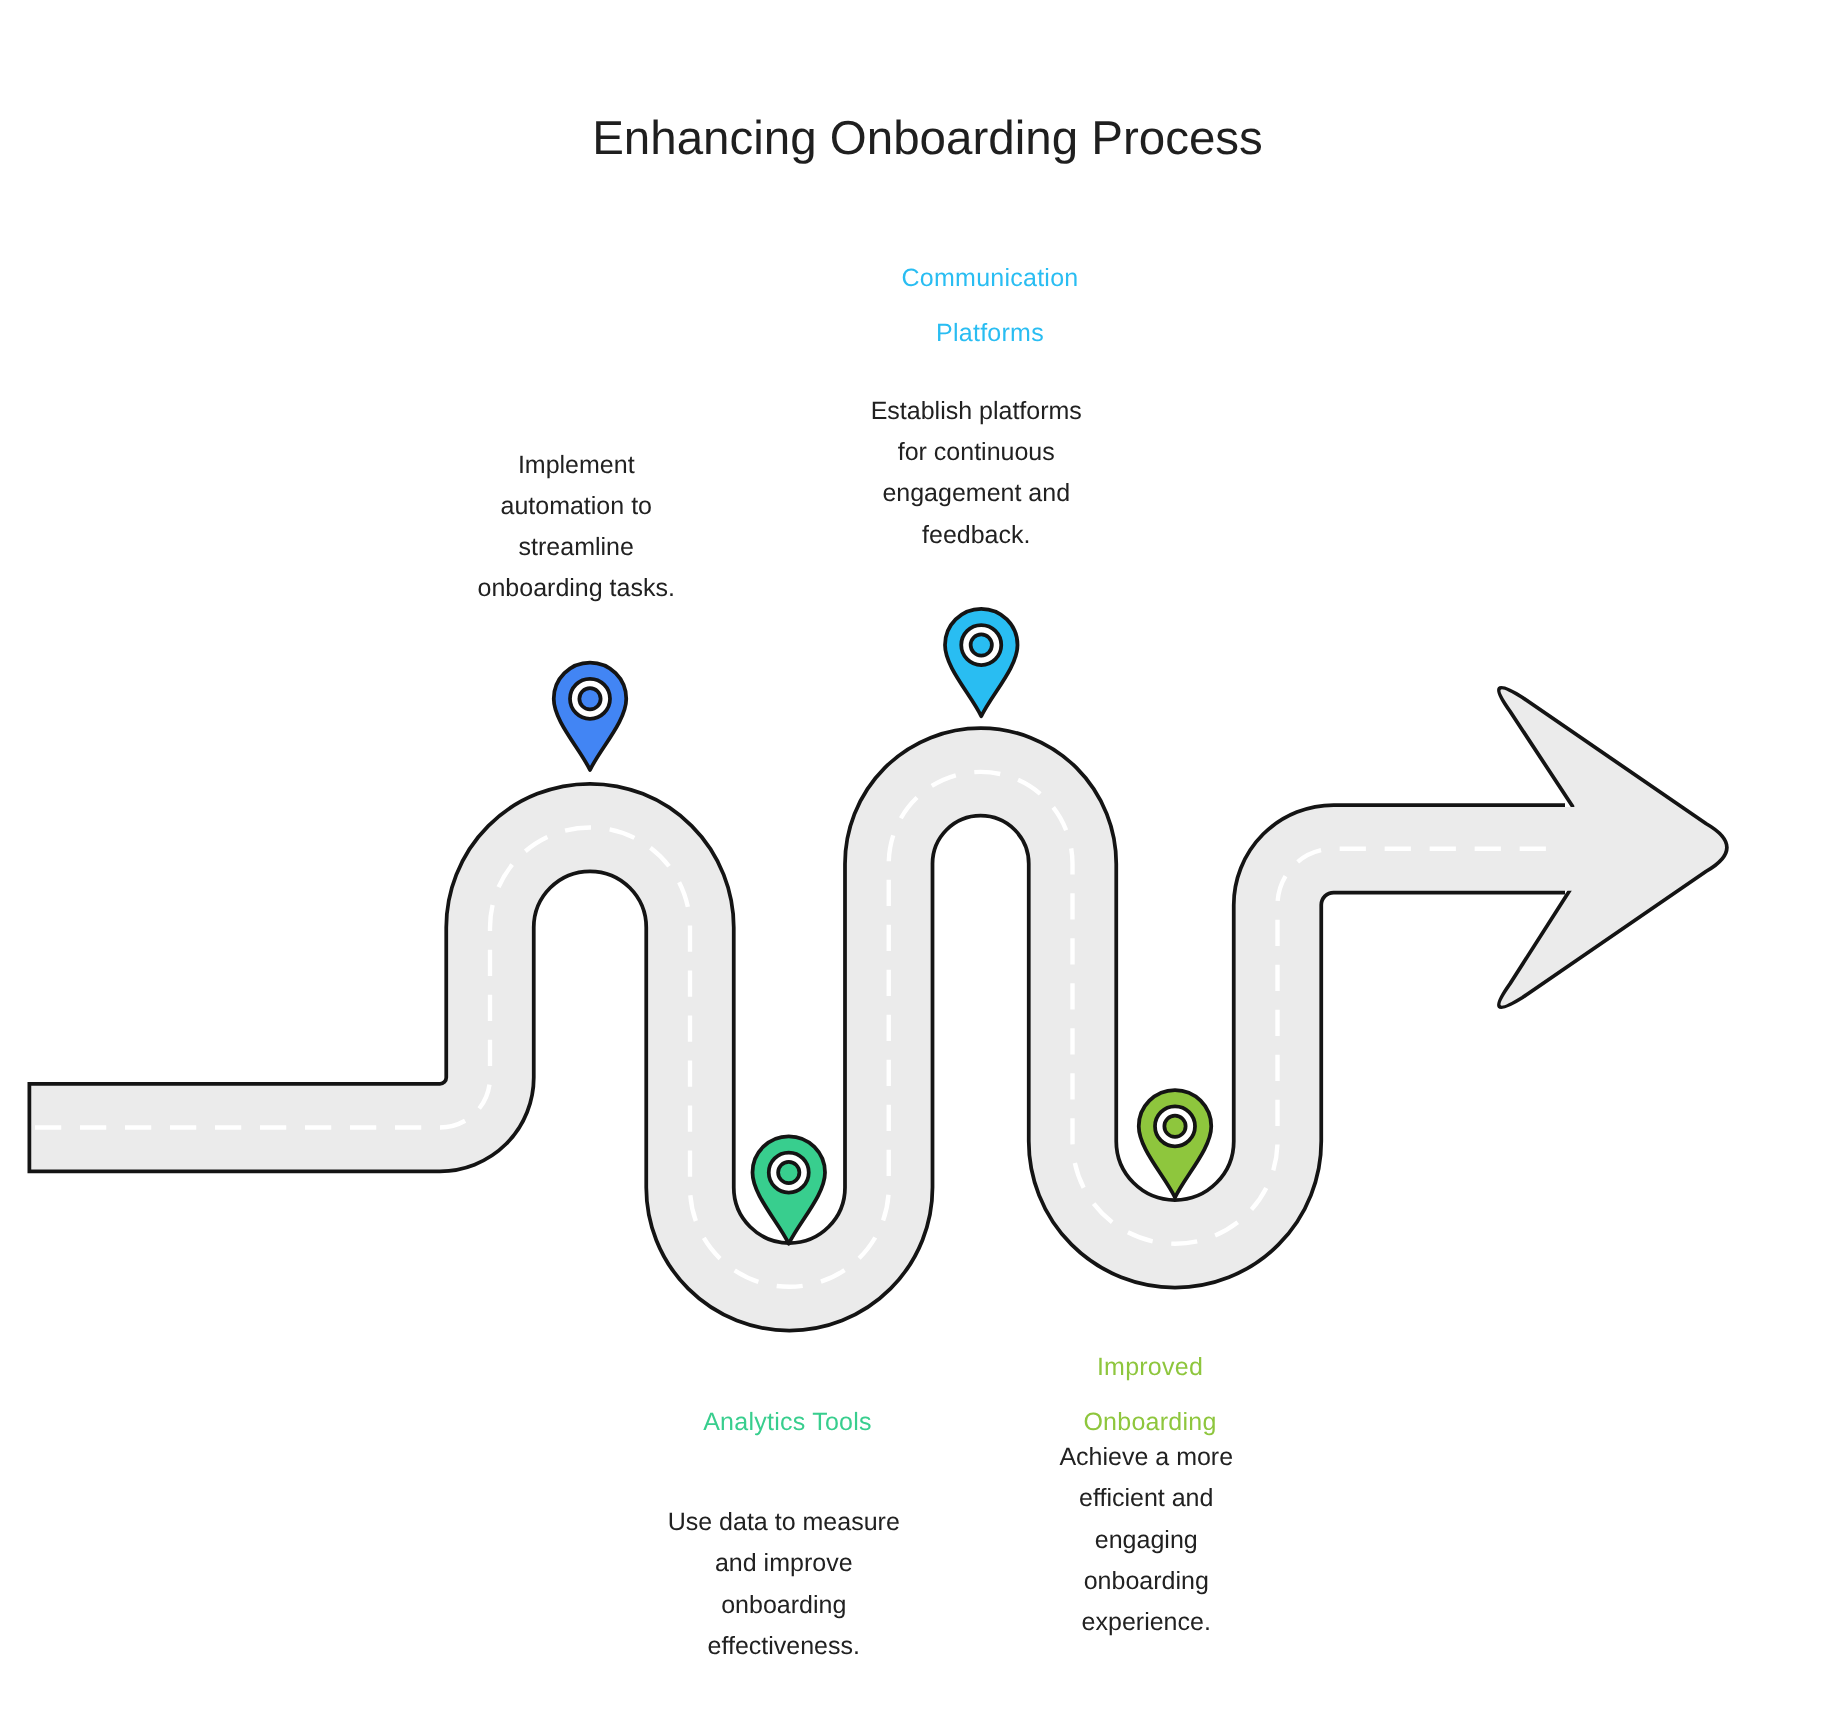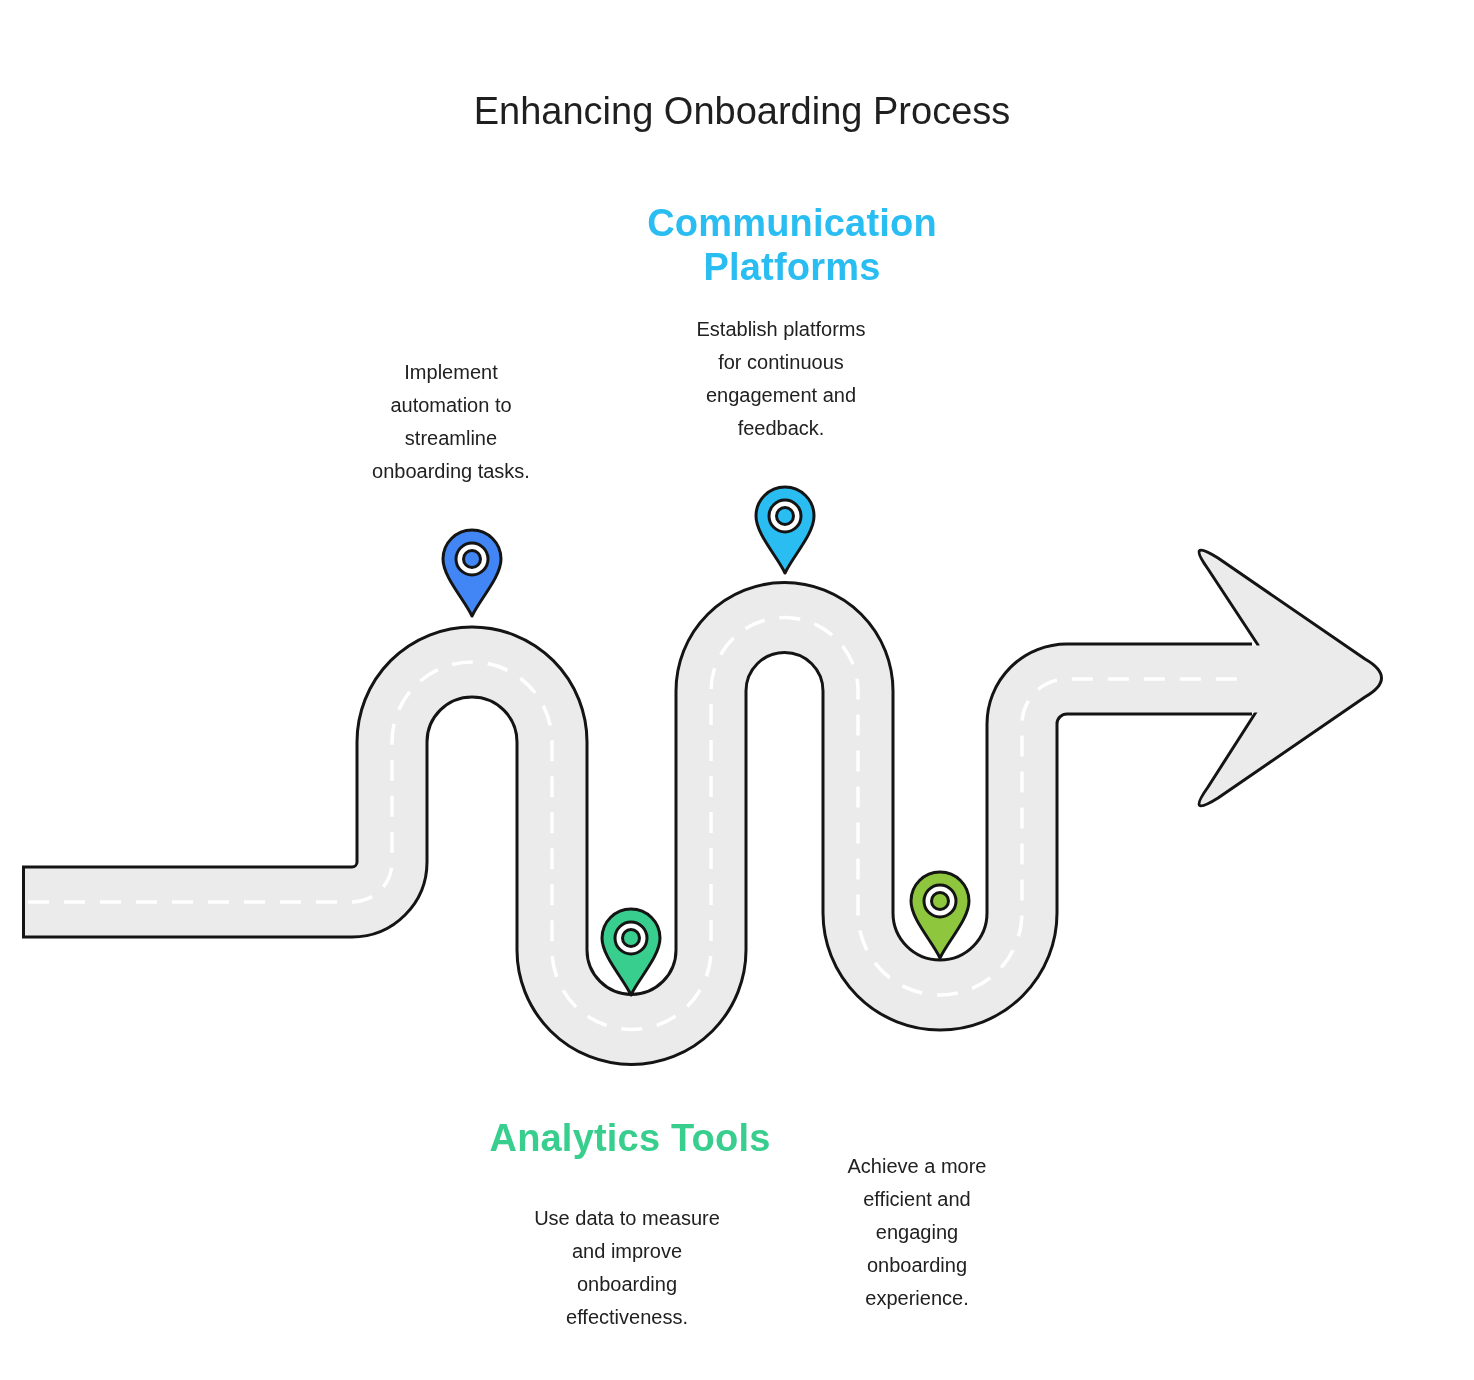--- a/index.html
+++ b/index.html
@@ -15,36 +15,36 @@
     position: absolute;
     left: 442px; top: 88px; width: 600px;
     font-size: 38px; line-height: 46px;
     font-weight: 400;
     text-align: center;
     white-space: pre-line;
   }
   .milestone-heading {
     position: absolute;
     width: 340px;
-    font-size: 38px; line-height: 44px;
-    font-weight: 700;
+    font-size: 20px; line-height: 44px;
+    font-weight: 400;
     text-align: center;
     white-space: pre-line;
     letter-spacing: 0.2px;
   }
   .milestone-desc {
     position: absolute;
     width: 340px;
     font-size: 20px; line-height: 33px;
     font-weight: 400;
     text-align: center;
     white-space: pre-line;
   }
   .h1 { left: 275px; top: 244px; }
-  .d1 { left: 281px; top: 356px; }
+  .d1 { left: 291px; top: 356px; }
   .h2 { left: 622px; top: 201px; }
   .d2 { left: 611px; top: 313px; }
   .h3 { left: 460px; top: 1116px; }
   .d3 { left: 457px; top: 1202px; }
   .h4 { left: 750px; top: 1072px; }
   .d4 { left: 747px; top: 1150px; }
   .road-svg { position: absolute; left: 0; top: 0; }
 </style>
 </head>
 <body>
@@ -118,19 +118,21 @@
 for continuous
 engagement and
 feedback.</div>
 
   <div class="milestone-heading h3" style="color: rgb(56, 206, 142);">Analytics Tools</div>
   <div class="milestone-desc d3" style="color: rgb(33, 33, 33);">Use data to measure
 and improve
 onboarding
 effectiveness.</div>
 
+  <div class="milestone-heading h4" style="color: rgb(142, 198, 61);">Improved
+Onboarding</div>
   <div class="milestone-desc d4" style="color: rgb(33, 33, 33);">Achieve a more
 efficient and
 engaging
 onboarding
 experience.</div>
 
 </div>
 
 </body></html>

